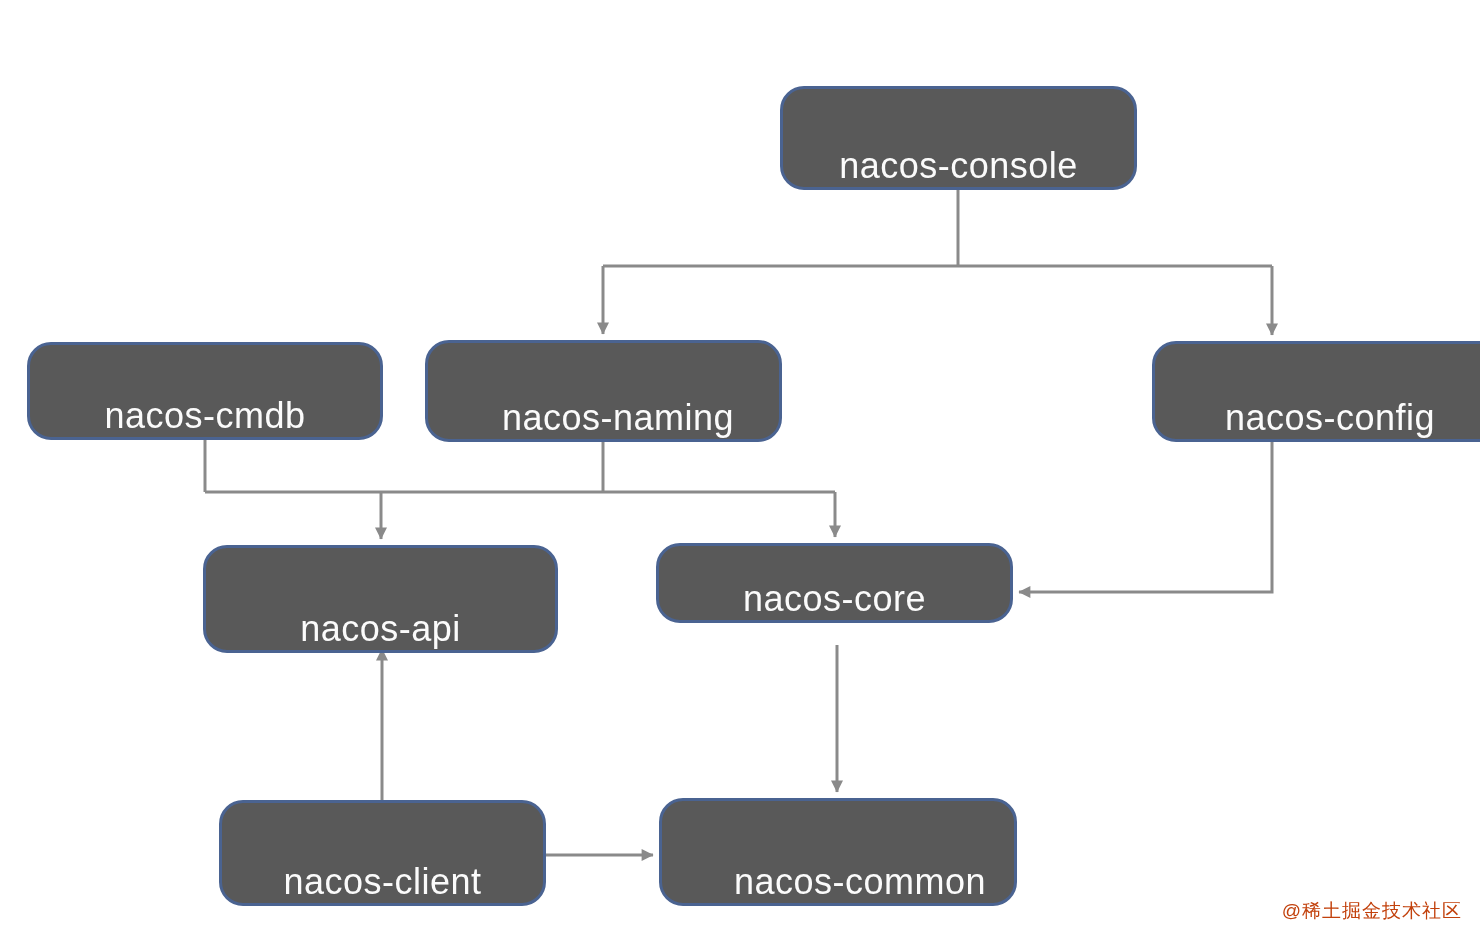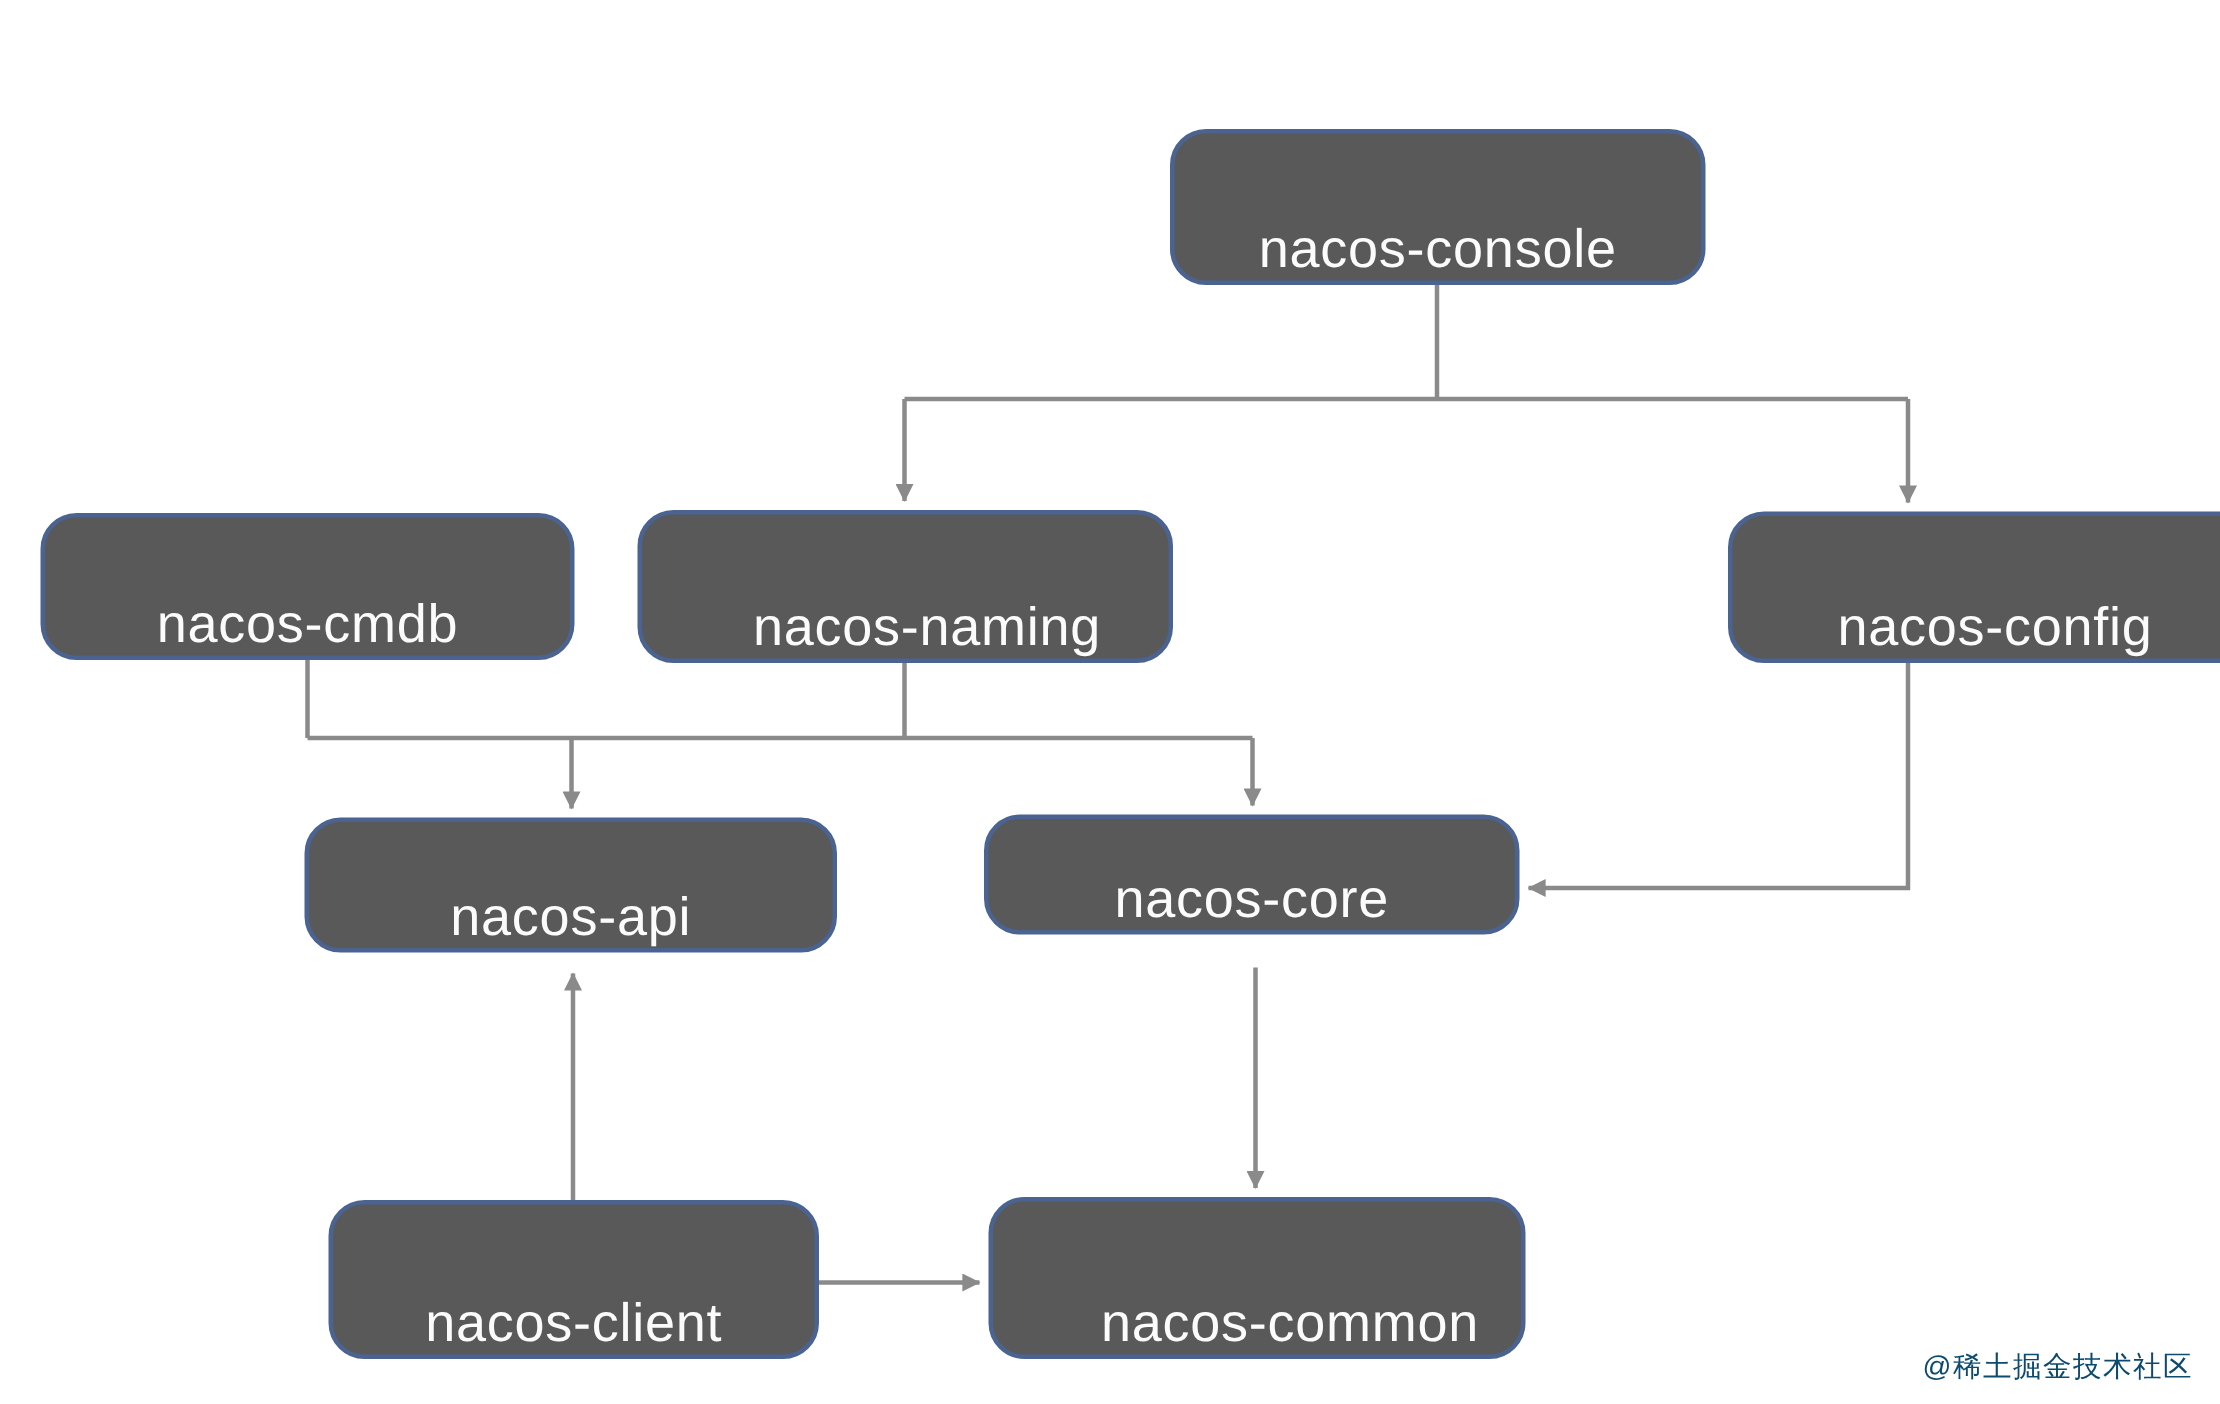--- a/index.html
+++ b/index.html
@@ -35,30 +35,30 @@
     justify-content: center;
     font-size: 36px;
     font-weight: 400;
     letter-spacing: 0.5px;
     white-space: nowrap;
   }
   #n-console { left: 780px;  top: 86px;  width: 357px; height: 104px; }
   #n-cmdb    { left: 27px;   top: 342px; width: 356px; height: 98px;  }
   #n-naming  { left: 425px;  top: 340px; width: 357px; height: 102px; padding-left: 29px; }
   #n-config  { left: 1152px; top: 341px; width: 356px; height: 101px; }
-  #n-api     { left: 203px;  top: 545px; width: 355px; height: 90px;  }
+  #n-api     { left: 203px;  top: 545px; width: 355px; height: 108px;  }
   #n-core    { left: 656px;  top: 543px; width: 357px; height: 80px; }
   #n-client  { left: 219px;  top: 800px; width: 327px; height: 106px; }
   #n-common  { left: 659px;  top: 798px; width: 358px; height: 108px; padding-left: 44px; }
   .watermark {
     position: absolute;
     right: 18px;
     bottom: 12px;
     font-size: 19px;
-    color: #0c4a6e;
+    color: #c2410c;
     letter-spacing: 1px;
   }
 </style>
 </head>
 <body>
 
 <div class="canvas">
 
   <svg class="edges" viewBox="0 0 1480 936" xmlns="http://www.w3.org/2000/svg">
     <defs>

